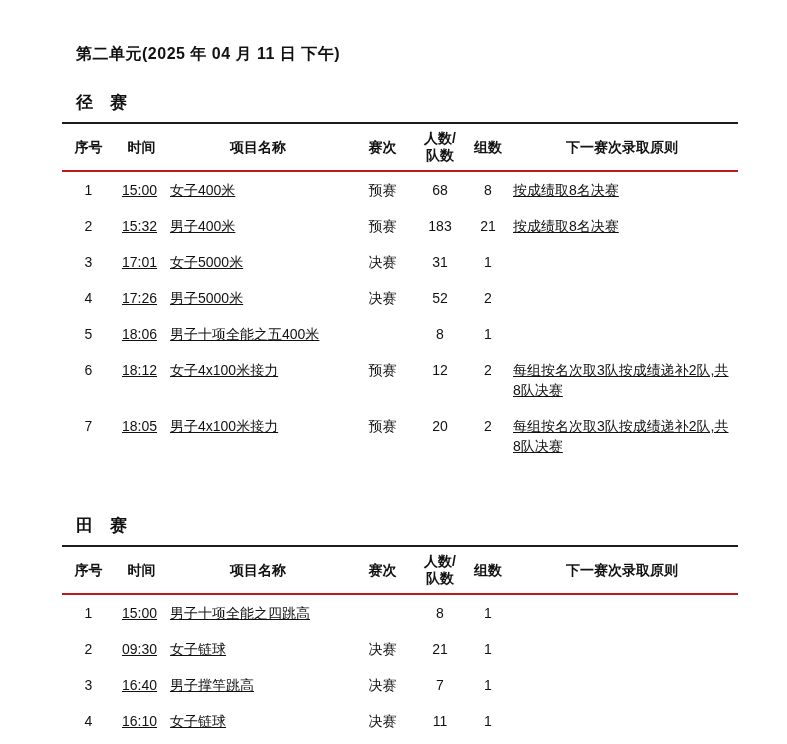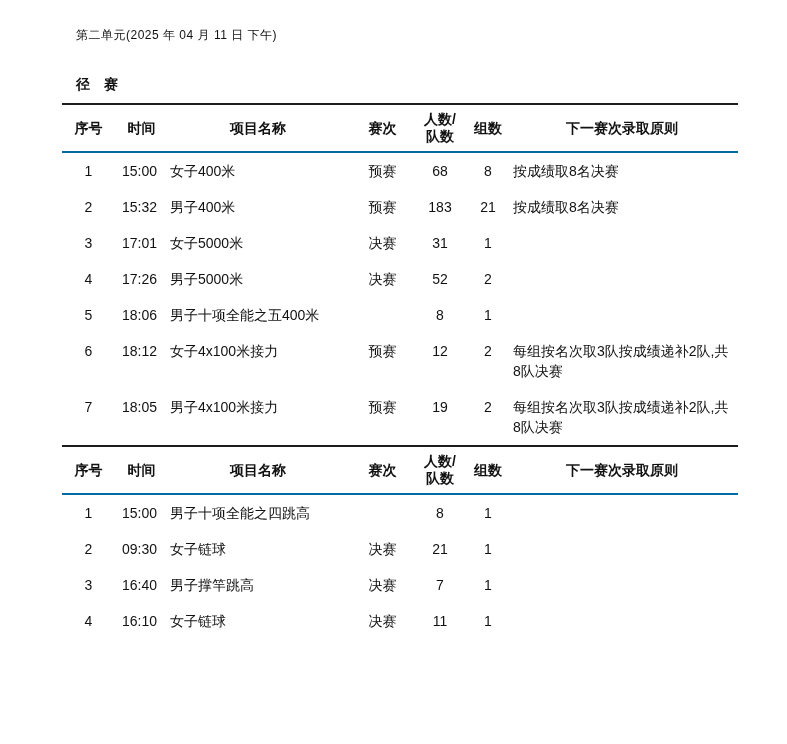--- a/index.html
+++ b/index.html
@@ -7,64 +7,64 @@
   html, body { margin: 0; padding: 0; }
   body {
     width: 787px;
     height: 744px;
     background: #ffffff;
     color: #111111;
     font-family: "Liberation Sans", "DejaVu Sans", sans-serif;
     overflow: hidden;
   }
   .doc-title {
-    margin: 23px 0 0 76px;
-    font-size: 12px;
+    margin: 42px 0 0 76px;
+    font-size: 16px;
     line-height: 24px;
-    font-weight: 400;
+    font-weight: 700;
     letter-spacing: 0.5px;
   }
   .section-heading {
     margin: 27px 0 9px 76px;
-    font-size: 14px;
+    font-size: 17px;
     line-height: 20px;
     font-weight: 700;
   }
   section.field .section-heading {
     margin-top: 52px;
   }
   table.sched {
     border-collapse: collapse;
     table-layout: fixed;
     width: 676px;
     margin-left: 62px;
     border-top: 2px solid #1c1c1c;
     font-size: 14px;
     color: #111111;
   }
   table.sched thead tr {
-    border-bottom: 2px solid #0369a1;
+    border-bottom: 2px solid #b91c1c;
   }
   th {
     font-weight: 700;
     text-align: center;
     vertical-align: middle;
     padding: 6px 0;
     line-height: 17px;
     font-size: 14px;
   }
   th.pre { white-space: pre-line; text-align: center; }
   th.tl { text-align: center; padding-left: 7px; }
   td {
     text-align: center;
     vertical-align: top;
     padding: 8px 0;
     line-height: 20px;
   }
-  td.tl { text-align: left; }
+  td.tl { text-align: left; text-decoration: underline; }
   td.time { padding-left: 7px; }
   td.event { padding-left: 9px; }
   td.rule { padding-left: 7px; padding-right: 4px; margin-top: 8px; }
   .col-no     { width: 53px; }
   .col-time   { width: 46px; }
   .col-event  { width: 194px; }
   .col-round  { width: 55px; }
   .col-count  { width: 60px; }
   .col-groups { width: 36px; }
   .col-rule   { width: 232px; }
@@ -153,29 +153,30 @@
           <td>预赛</td>
           <td>12</td>
           <td>2</td>
           <td class="tl rule">每组按名次取3队按成绩递补2队,共8队决赛</td>
         </tr>
         <tr>
           <td>7</td>
           <td class="tl time">18:05</td>
           <td class="tl event">男子4x100米接力</td>
           <td>预赛</td>
-          <td>19</td>
+          <td>20</td>
           <td>2</td>
           <td class="tl rule">每组按名次取3队按成绩递补2队,共8队决赛</td>
         </tr>
       </tbody>
     </table>
   </section>
 
   <section class="field">
+    <h2 class="section-heading">田　赛</h2>
     <table class="sched">
       <colgroup>
         <col class="col-no">
           <col class="col-time">
           <col class="col-event">
           <col class="col-round">
           <col class="col-count">
           <col class="col-groups">
           <col class="col-rule">
       </colgroup>

